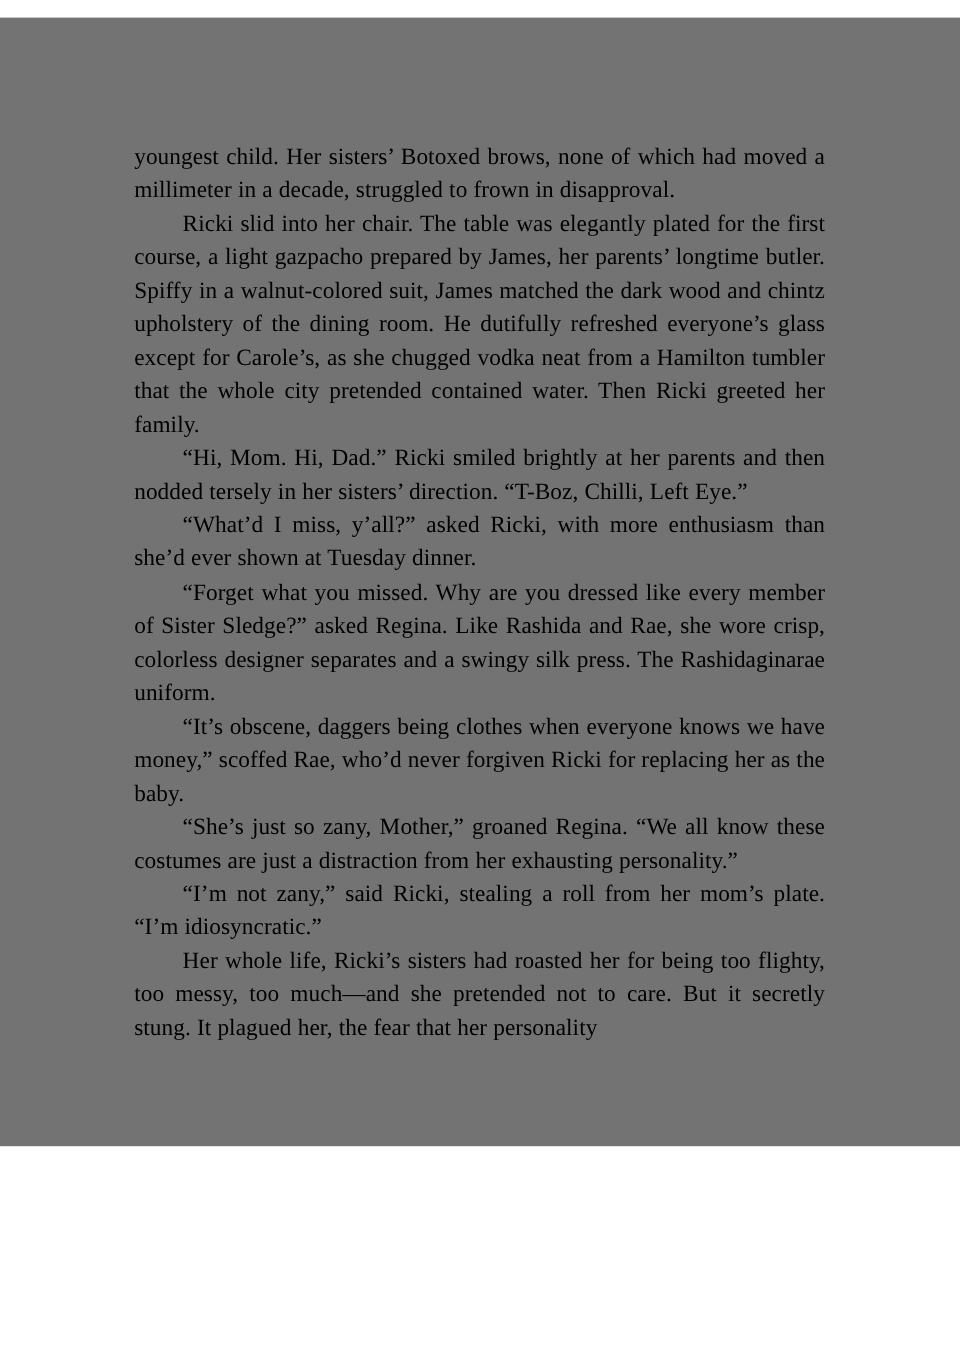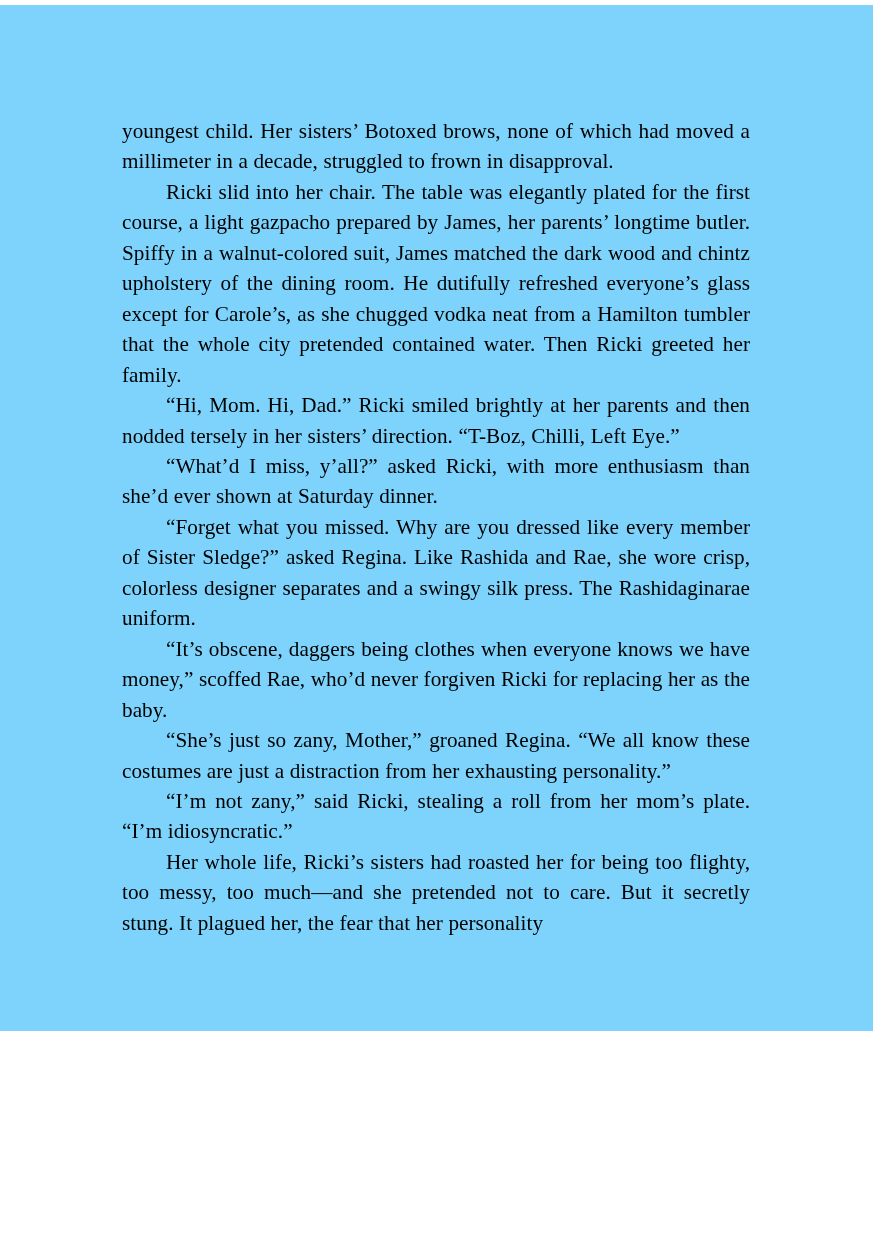--- a/index.html
+++ b/index.html
@@ -8,23 +8,23 @@
     background: #ffffff;
   }
   body {
     font-family: "Liberation Serif", "DejaVu Serif", serif;
     color: #000000;
   }
   .page {
     position: relative;
     width: 873px;
     height: 1026px;
-    background: #7dd3fc;
+    background: #737373;
     overflow: hidden;
-    margin: 5px auto;
+    margin: 16px auto;
   }
   .text-block {
     position: absolute;
     left: 122px;
     top: 111px;
     width: 628px;
     font-size: 21.2px;
     line-height: 30.45px;
     text-align: justify;
     text-justify: inter-word;
@@ -61,21 +61,21 @@
 </style>
 </head>
 <body>
 
 <div class="page">
 
   <div class="text-block">
       <p class="no-indent"><span>youngest child. Her sisters’ Botoxed brows, none of which had moved a millimeter in a decade, struggled to frown in disapproval.</span></p>
       <p><span>Ricki slid into her chair. The table was elegantly plated for the first course, a light gazpacho prepared by James, her parents’ longtime butler. Spiffy in a walnut-colored suit, James matched the dark wood and chintz upholstery of the dining room. He dutifully refreshed everyone’s glass except for Carole’s, as she chugged vodka neat from a </span><span class="italic">Hamilton</span><span> tumbler that the whole city pretended contained water. Then Ricki greeted her family.</span></p>
       <p><span>“Hi, Mom. Hi, Dad.” Ricki smiled brightly at her parents and then nodded tersely in her sisters’ direction. “T-Boz, Chilli, Left Eye.”</span></p>
-      <p><span>“What’d I miss, y’all?” asked Ricki, with more enthusiasm than she’d ever shown at Saturday dinner.</span></p>
+      <p><span>“What’d I miss, y’all?” asked Ricki, with more enthusiasm than she’d ever shown at Tuesday dinner.</span></p>
       <p><span>“Forget what you missed. Why are you dressed like every member of Sister Sledge?” asked Regina. Like Rashida and Rae, she wore crisp, colorless designer separates and a swingy silk press. The Rashidaginarae uniform.</span></p>
       <p><span>“It’s obscene, daggers </span><span class="italic">being clothes</span><span> when everyone knows we have money,” scoffed Rae, who’d never forgiven Ricki for replacing her as the baby.</span></p>
       <p><span>“She’s just so zany, Mother,” groaned Regina. “We all know these costumes are just a distraction from her exhausting personality.”</span></p>
       <p><span>“I’m not zany,” said Ricki, stealing a roll from her mom’s plate. “I’m idiosyncratic.”</span></p>
       <p><span>Her whole life, Ricki’s sisters had roasted her for being too flighty, too messy, too much—and she pretended not to care. But it secretly stung. It plagued her, the fear that her personality</span></p>
     </div>
 
   <div class="folio">11</div>
 
 </div>

